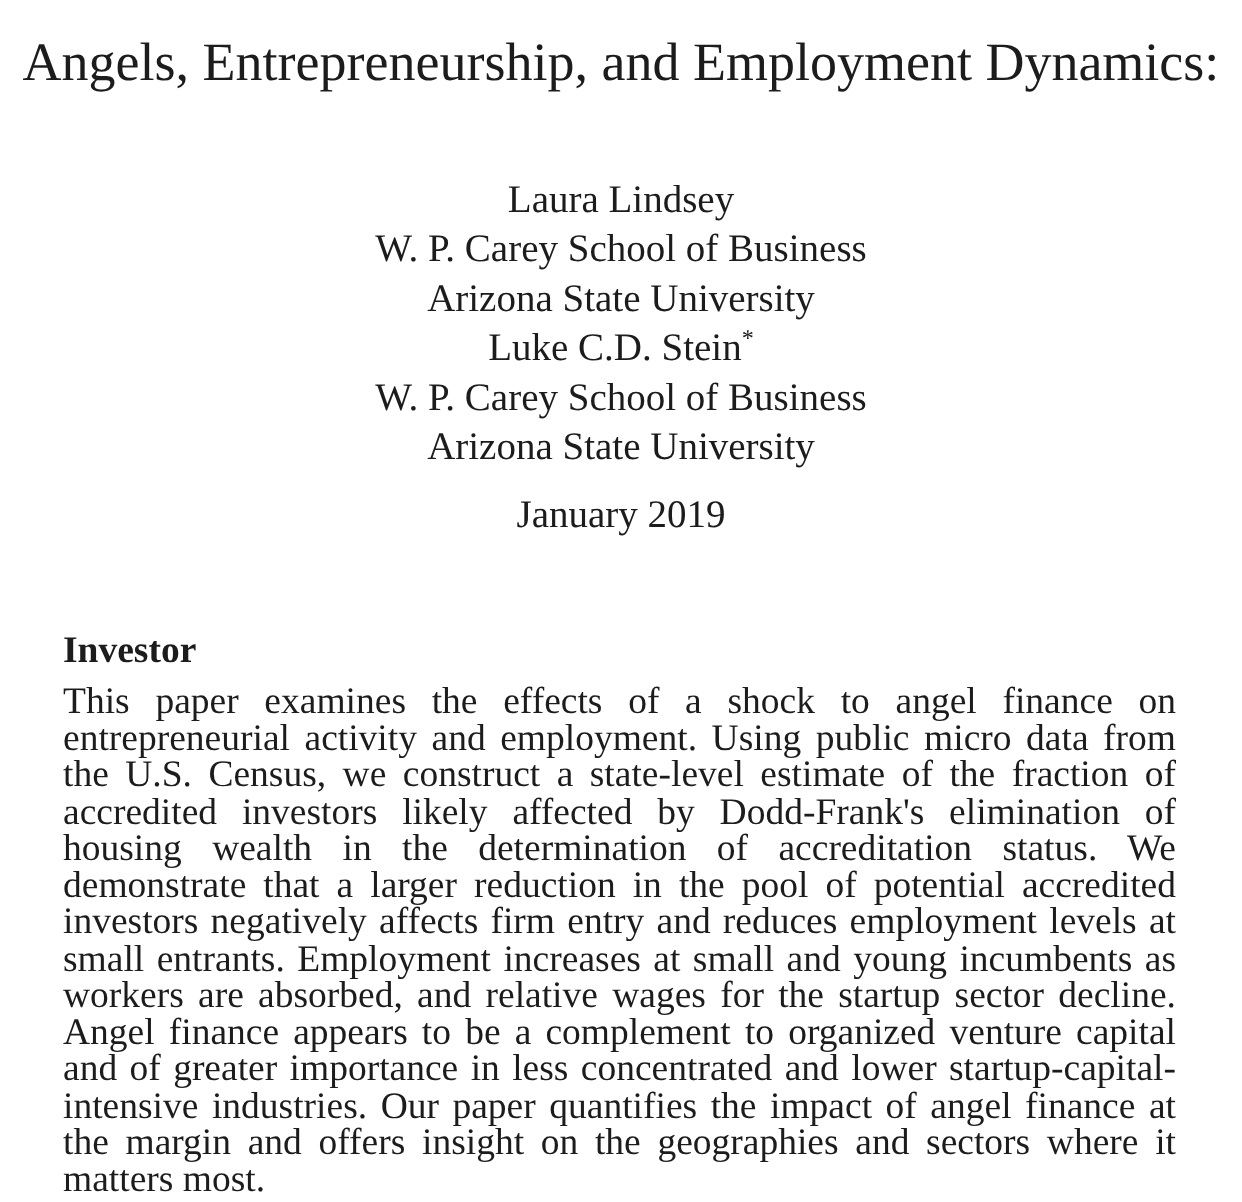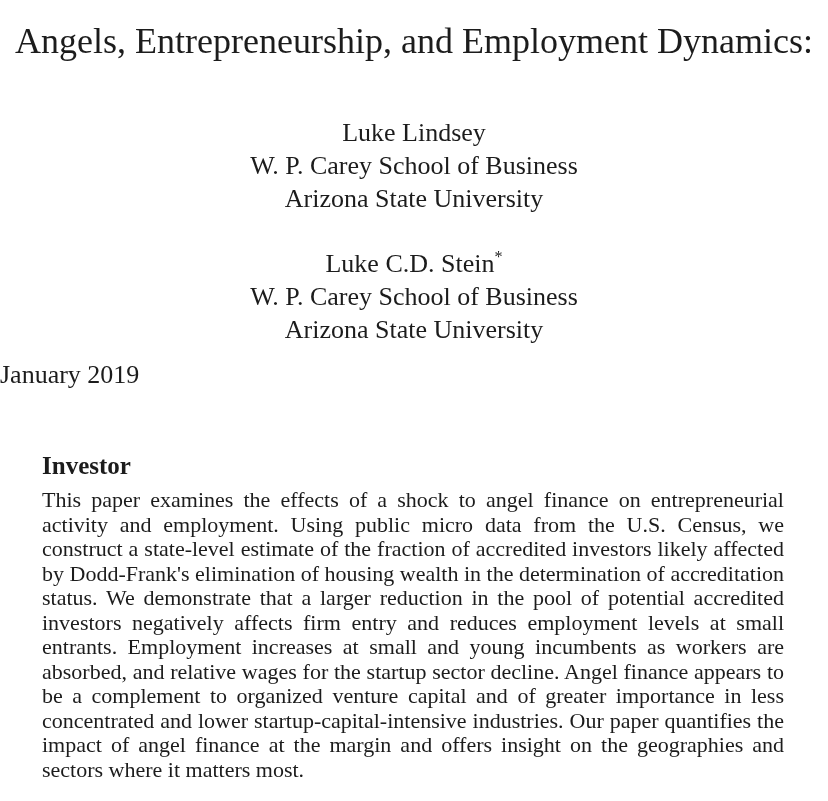--- a/index.html
+++ b/index.html
@@ -25,57 +25,56 @@
   }
   .author-block {
     text-align: center;
     font-size: 26px;
     line-height: 33px;
   }
   .author-block.first {
     margin-top: 50px;
   }
   .author-block.second {
-    margin-top: 32px;
   }
   .footnote-marker {
     font-size: 62%;
     vertical-align: super;
     line-height: 0;
   }
   .date-line {
     margin-top: 12px;
-    text-align: left;
+    text-align: center;
     font-size: 26px;
     line-height: 33px;
   }
   .abstract-section {
     margin: 60px 44px 0 42px;
   }
   .abstract-heading {
     font-size: 25px;
     font-weight: bold;
     line-height: 30px;
   }
   .abstract-text {
     margin-top: 7px;
-    font-size: 22px;
+    font-size: 25px;
     line-height: 24.5px;
     text-align: justify;
   }
 </style>
 </head>
 <body>
 
 <div class="title-block">
   <div class="title-line">Angels, Entrepreneurship, and Employment Dynamics:</div>
 </div>
 
 <div class="author-block first">
-  <div><span>Luke Lindsey</span><sup class="footnote-marker"></sup></div>
+  <div><span>Laura Lindsey</span><sup class="footnote-marker"></sup></div>
   <div>W. P. Carey School of Business</div>
   <div>Arizona State University</div>
 </div>
 
 <div class="author-block second">
   <div><span>Luke C.D. Stein</span><sup class="footnote-marker">*</sup></div>
   <div>W. P. Carey School of Business</div>
   <div>Arizona State University</div>
 </div>
 

